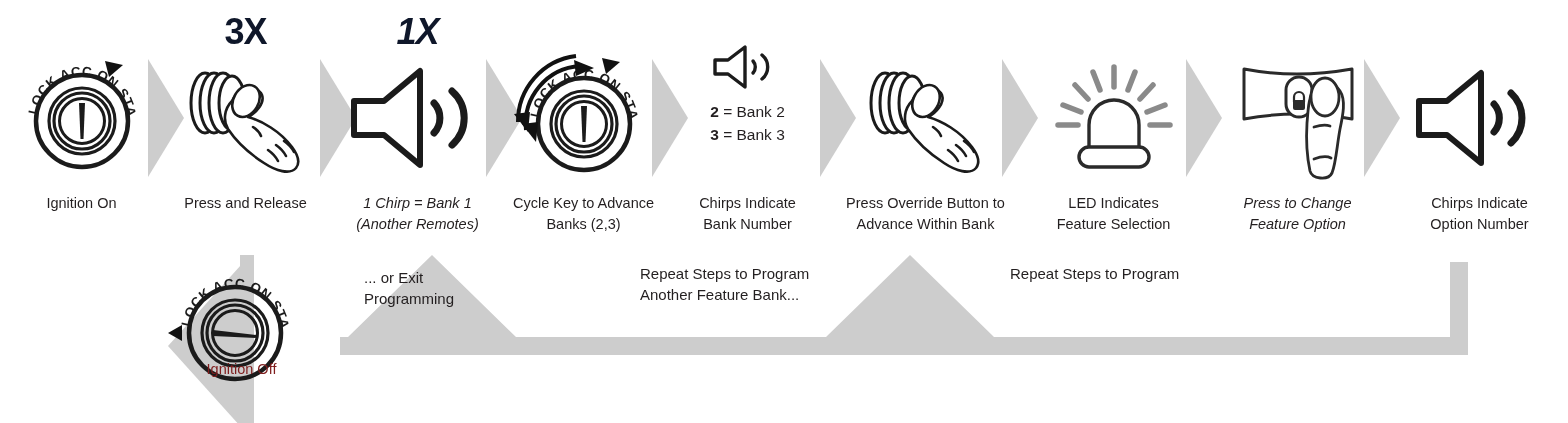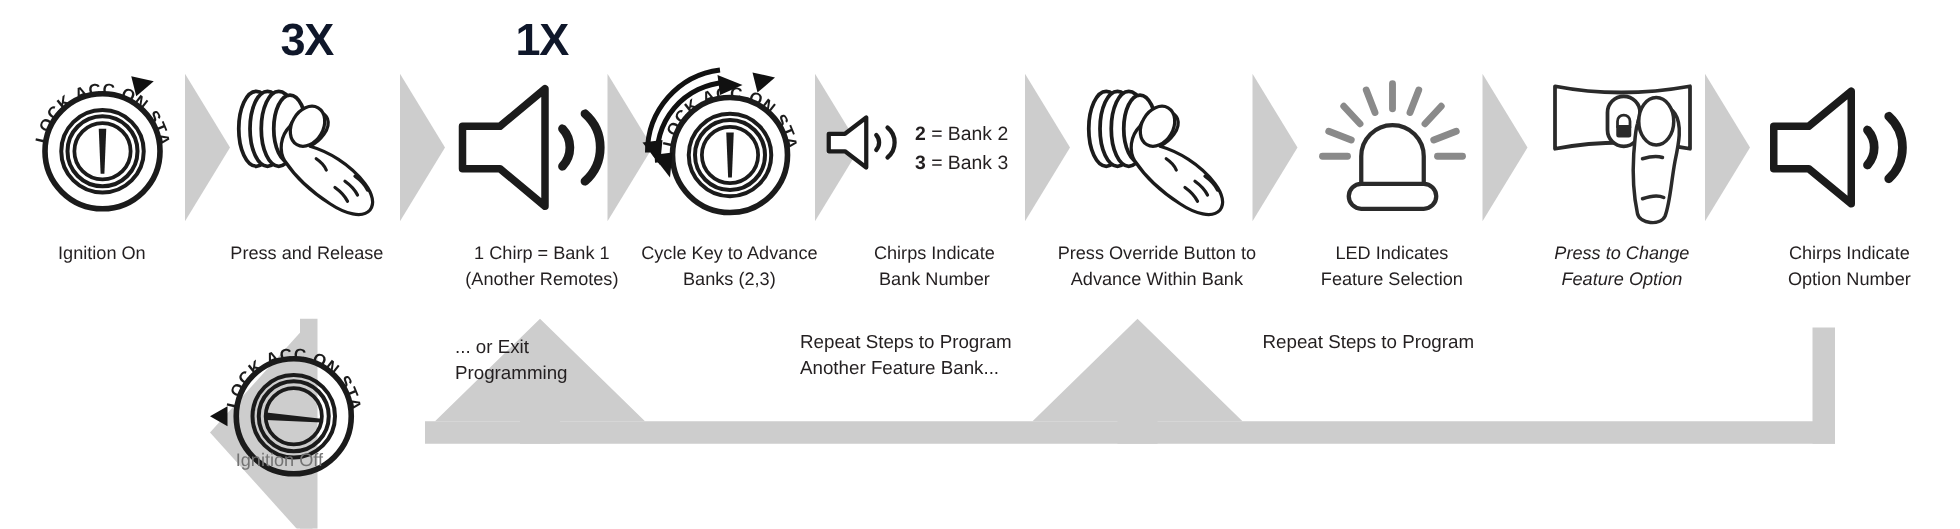--- a/index.html
+++ b/index.html
@@ -104,26 +104,26 @@
 
   .ignition-off-wrap {
     position: absolute;
     left: 168px;
     top: 18px;
     width: 140px;
     height: 130px;
   }
   .ignition-off-label {
     position: absolute;
-    left: 136px;
+    left: 154px;
     top: 116px;
     width: 175px;
     text-align: center;
     font-size: 14.5px;
-    color: #737373;
+    color: #7f1d1d;
   }
   svg { display: block; overflow: visible; }
 </style>
 </head>
 <body>
 
 <div id="page">
 
   <div class="steps-row">
 
@@ -212,21 +212,21 @@
             <path d="M100 90 q 7 5 10 11" fill="none"></path>
             <path d="M108 86 q 7 5 10 11" fill="none"></path>
           </g>
         </svg>
       </div>
       <div class="step-caption">
         <span>Press and Release</span>
       </div>
     </div>
 
-    <div class="step" style="left:346px;">
+    <div class="step" style="left:330px;font-style:italic;">
       <div class="step-count">1X</div>
       <div class="step-art">
         <svg width="140" height="110" viewBox="0 0 140 110">
           <path d="M6 38 L36 38 L72 8 L72 102 L36 72 L6 72 Z" fill="#ffffff" stroke="#1b1b1b" stroke-width="6" stroke-linejoin="round"></path>
           <path d="M86 40 A 22 22 0 0 1 86 70" fill="none" stroke="#1b1b1b" stroke-width="7" stroke-linecap="round"></path>
           <path d="M104 28 A 36 36 0 0 1 104 82" fill="none" stroke="#1b1b1b" stroke-width="7" stroke-linecap="round"></path>
         </svg>
       </div>
       <div class="step-caption">
         <span>1 Chirp = Bank 1</span>
@@ -256,21 +256,21 @@
           <path d="M88 6 L106 10 L92 22 Z" fill="#111111"></path>
         </svg>
       </div>
       <div class="step-caption">
         <span>Cycle Key to Advance</span>
         <span class="l2">Banks (2,3)</span>
       </div>
     </div>
 
     <div class="step" style="left:660px;">
-      <div class="step-art" style="top:44px;height:140px;flex-direction:row;justify-content:flex-start;">
+      <div class="step-art" style="top:44px;height:140px;flex-direction:column;justify-content:flex-start;">
         <svg width="72" height="46" viewBox="0 0 72 46">
           <path d="M3 16 L16 16 L33 3 L33 43 L16 30 L3 30 Z" fill="#ffffff" stroke="#1b1b1b" stroke-width="3.4" stroke-linejoin="round"></path>
           <path d="M41 17 A 9 9 0 0 1 41 29" fill="none" stroke="#1b1b1b" stroke-width="3.4" stroke-linecap="round"></path>
           <path d="M50 11 A 15.5 15.5 0 0 1 50 35" fill="none" stroke="#1b1b1b" stroke-width="3.4" stroke-linecap="round"></path>
         </svg>
         <div class="bank-legend" style="margin-top:10px;">
           <div>
             <b>2</b>
             <span>= Bank 2</span>
           </div>

